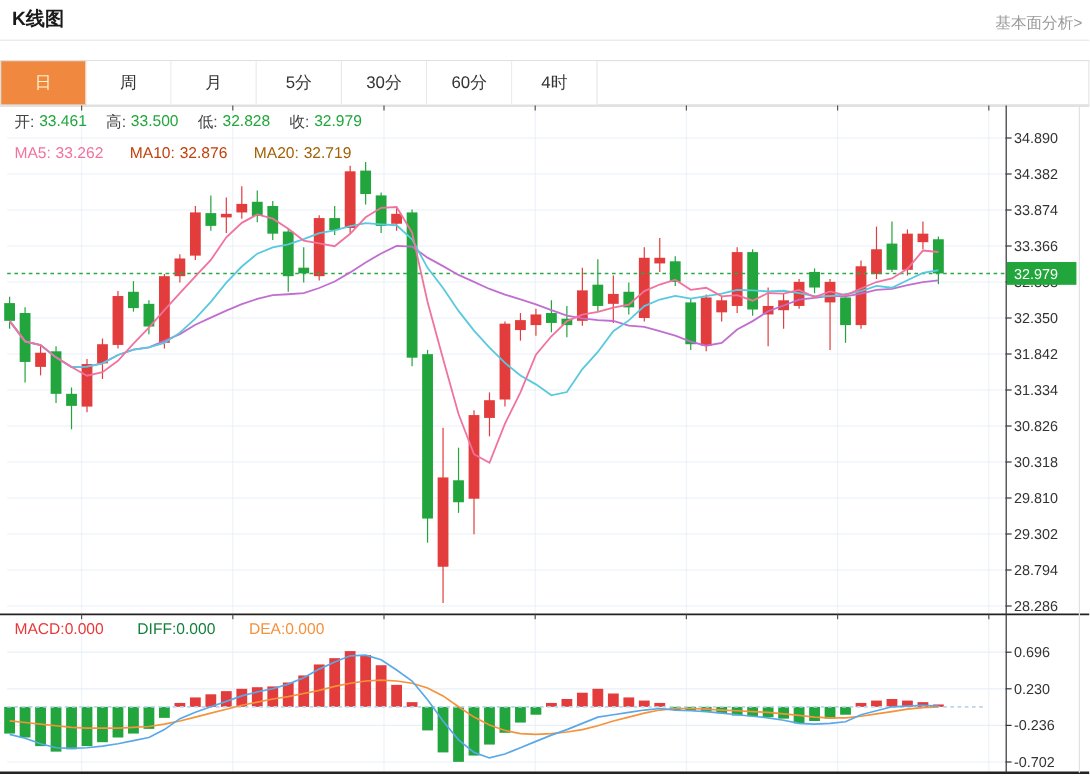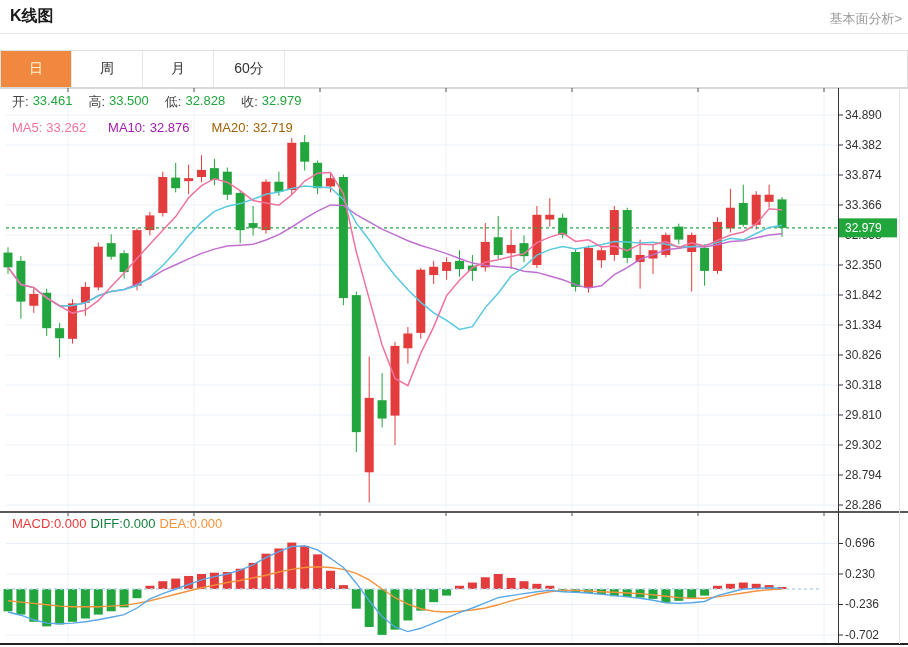--- a/index.html
+++ b/index.html
@@ -10,26 +10,26 @@
   .hdr-link  { position:absolute; right:6px; top:10px; font-size:13px; color:#999; text-decoration:none; cursor:pointer; }
   .hdr-rule  { position:absolute; left:0; top:33px; width:908px; height:1px; background:#e8e8e8; }
 
   .tabs { position:absolute; left:0; top:50px; width:908px; height:38px; border-top:1px solid #e0e0e0; border-bottom:1px solid #d8d8d8; border-left:1px solid #e0e0e0; border-right:1px solid #e0e0e0; background:#fff; display:flex; }
   .tab { width:71px; height:100%; border:none; background:#fff; border-right:1px solid #e8e8e8; font-size:14px; color:#333; cursor:pointer; font-family:inherit; }
   .tab.active { background:#f1883f; color:#fcf3cc; }
 
   .legend-row { position:absolute; display:flex; align-items:center; font-size:13px; white-space:nowrap; }
   .lr1 { left:12px; top:93px; gap:16px; }
   .lr2 { left:12px; top:120px; gap:22px; }
-  .lr3 { left:12px; top:516px; gap:4px; }
+  .lr3 { left:12px; top:516px; gap:28px; }
   .pair { display:flex; gap:4px; }
   .lbl { color:#444; }
   .val-green { color:#21a63c; }
   .ma5  { color:#f1729f; }
-  .ma10 { color:#a21caf;align-items:center; }
+  .ma10 { color:#c2410c;align-items:center; }
   .ma20 { color:#a16207; }
   .macd-r { color:#e8393a; }
   .diff-b { color:#15803d; }
   .dea-o  { color:#f5923c; }
 
   svg text { font-family:"Liberation Sans", sans-serif; }
   .axis-label { font-size:12px; fill:#333; }
   .badge-text { font-size:12px; fill:#fff; }
 </style>
 </head>
@@ -38,21 +38,24 @@
 <div class="page">
 
   <div class="hdr-title">K线图</div>
   <a class="hdr-link">基本面分析&gt;</a>
   <div class="hdr-rule"></div>
 
   <div class="tabs">
     <button class="tab active">日</button>
     <button class="tab">周</button>
     <button class="tab">月</button>
+    <button class="tab">5分</button>
+    <button class="tab">30分</button>
     <button class="tab">60分</button>
+    <button class="tab">4时</button>
   </div>
 
   <svg id="chart-svg" width="908" height="647" viewBox="0 0 908 647" style="position:absolute;left:0;top:0;">
       <g>
         <line x1="68" y1="89" x2="68" y2="643" stroke="#eef3f9" stroke-width="1"></line>
         <line x1="194" y1="89" x2="194" y2="643" stroke="#eef3f9" stroke-width="1"></line>
         <line x1="320" y1="89" x2="320" y2="643" stroke="#eef3f9" stroke-width="1"></line>
         <line x1="446" y1="89" x2="446" y2="643" stroke="#eef3f9" stroke-width="1"></line>
         <line x1="572" y1="89" x2="572" y2="643" stroke="#eef3f9" stroke-width="1"></line>
         <line x1="698" y1="89" x2="698" y2="643" stroke="#eef3f9" stroke-width="1"></line>

